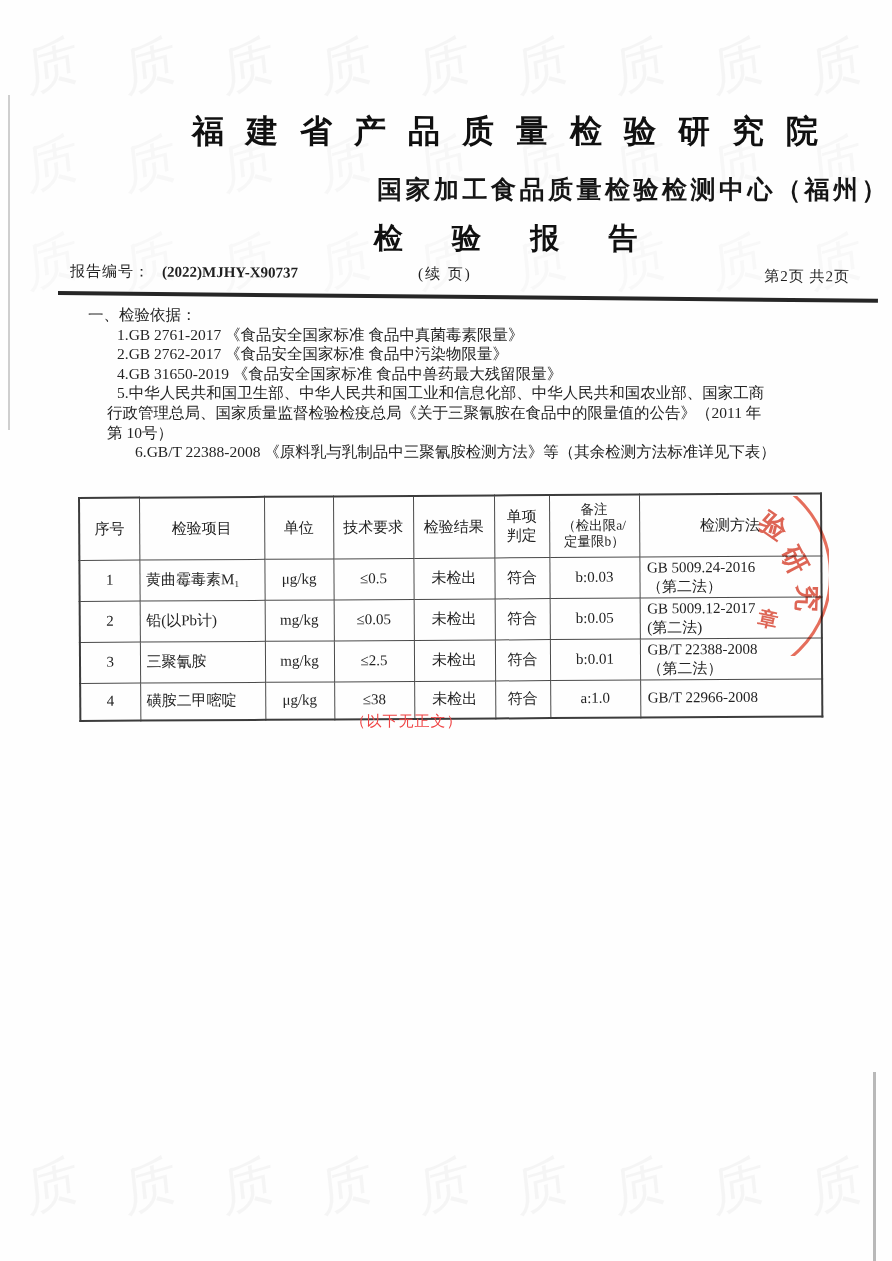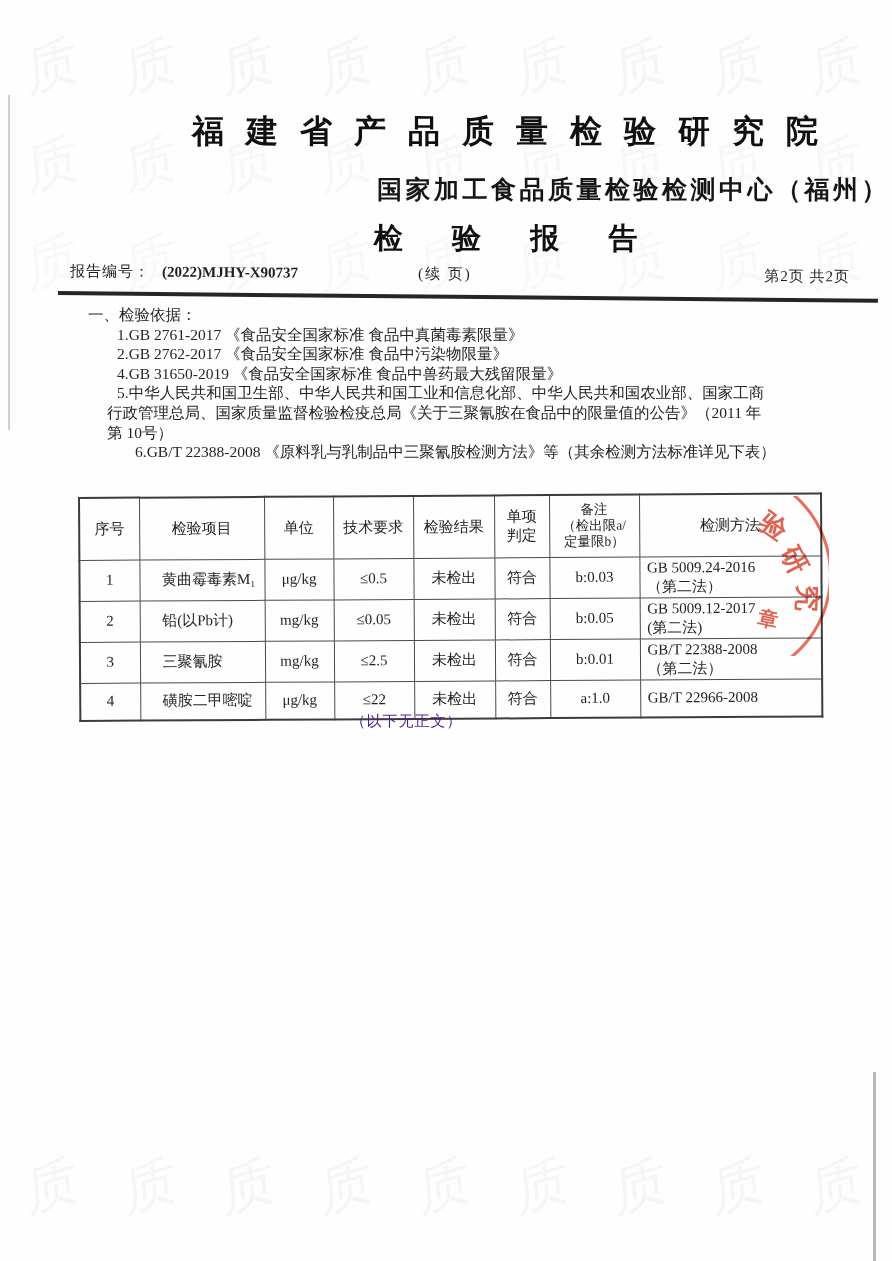--- a/index.html
+++ b/index.html
@@ -63,26 +63,26 @@
     font-size:15px;color:#232323;
   }
   .results-table th,.results-table td{
     border:1px solid #4b4b4b;text-align:center;vertical-align:middle;
     padding:1px 3px;white-space:pre-line;font-weight:400;overflow:hidden;
   }
   .results-table{border:2px solid #3c3c3c;}
   .results-table thead tr{height:62px;}
   .results-table tbody tr{height:38px;}
   .results-table th:nth-child(7){font-size:13.5px;line-height:16px;}
-  .results-table td:nth-child(2){text-align:left;padding-left:22px;}
+  .results-table td:nth-child(2){text-align:left;padding-left:6px;}
   .results-table td:nth-child(8){text-align:left;padding-left:7px;line-height:19px;}
   .end-note{
     position:absolute;top:712px;left:78px;width:742px;z-index:2;
     text-align:center;padding-right:85px;box-sizing:border-box;
-    font-size:15px;color:#4c1d95;letter-spacing:1px;
+    font-size:15px;color:#ef4444;letter-spacing:1px;
   }
   
   .stamp{position:absolute;left:618px;top:468px;width:214px;height:214px;z-index:3;
     mix-blend-mode:multiply;pointer-events:none;}
   .stamp-ring{
     position:absolute;inset:0;border:3.5px solid rgba(226,90,70,.88);border-radius:50%;
     clip-path:inset(28px 3px 26px 120px);
   }
   .stamp-char{
     position:absolute;color:rgba(217,74,56,.85);font-weight:700;
@@ -216,21 +216,21 @@
           <td>未检出</td>
           <td>符合</td>
           <td>b:0.01</td>
           <td>GB/T 22388-2008
 （第二法）</td>
         </tr>
         <tr>
           <td>4</td>
           <td>磺胺二甲嘧啶</td>
           <td>μg/kg</td>
-          <td>≤22</td>
+          <td>≤38</td>
           <td>未检出</td>
           <td>符合</td>
           <td>a:1.0</td>
           <td>GB/T 22966-2008</td>
         </tr>
       </tbody>
   </table>
 
   <div class="end-note">（以下无正文）</div>
 

